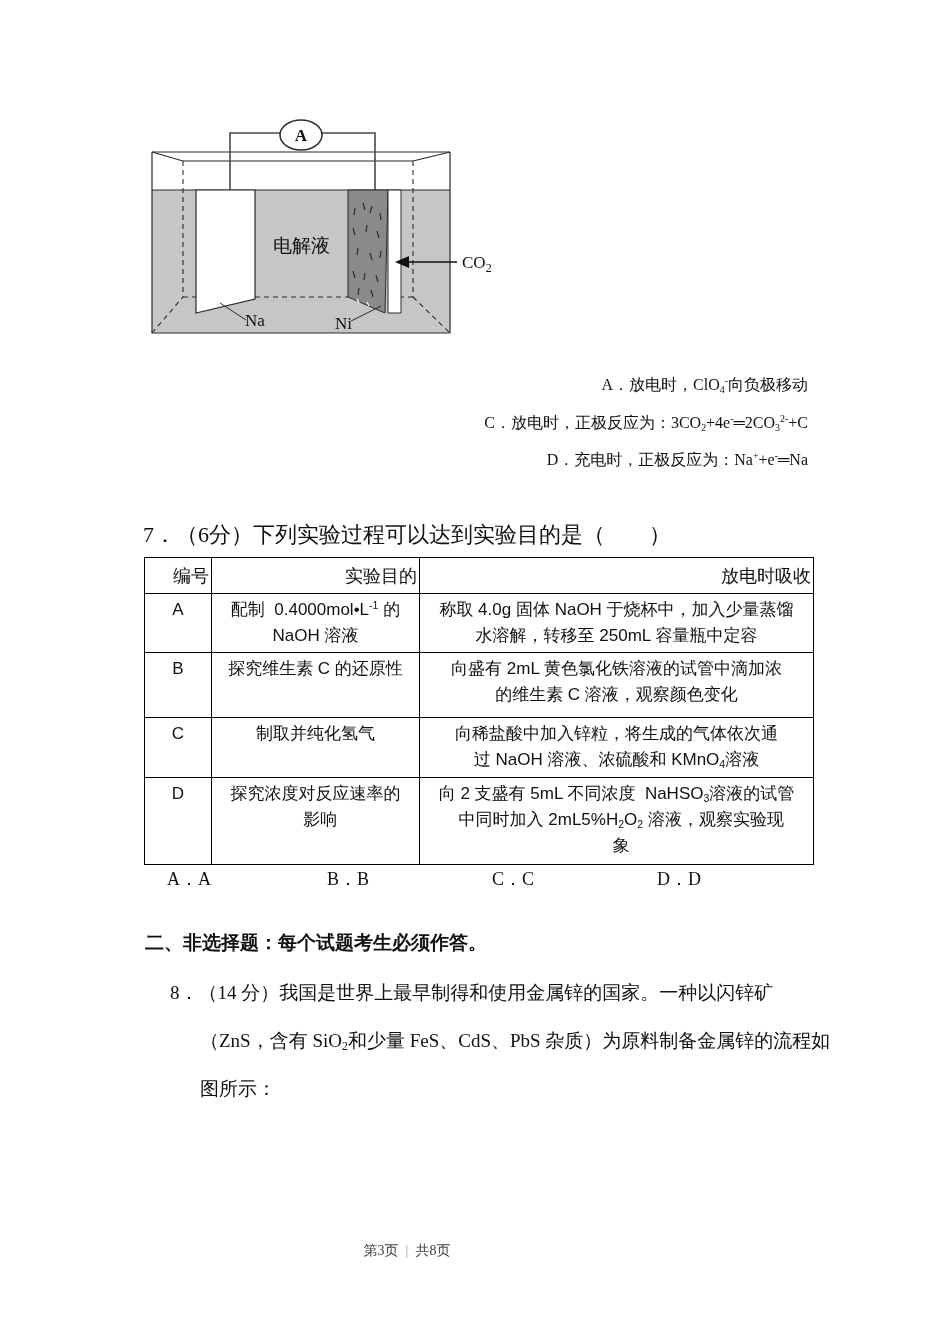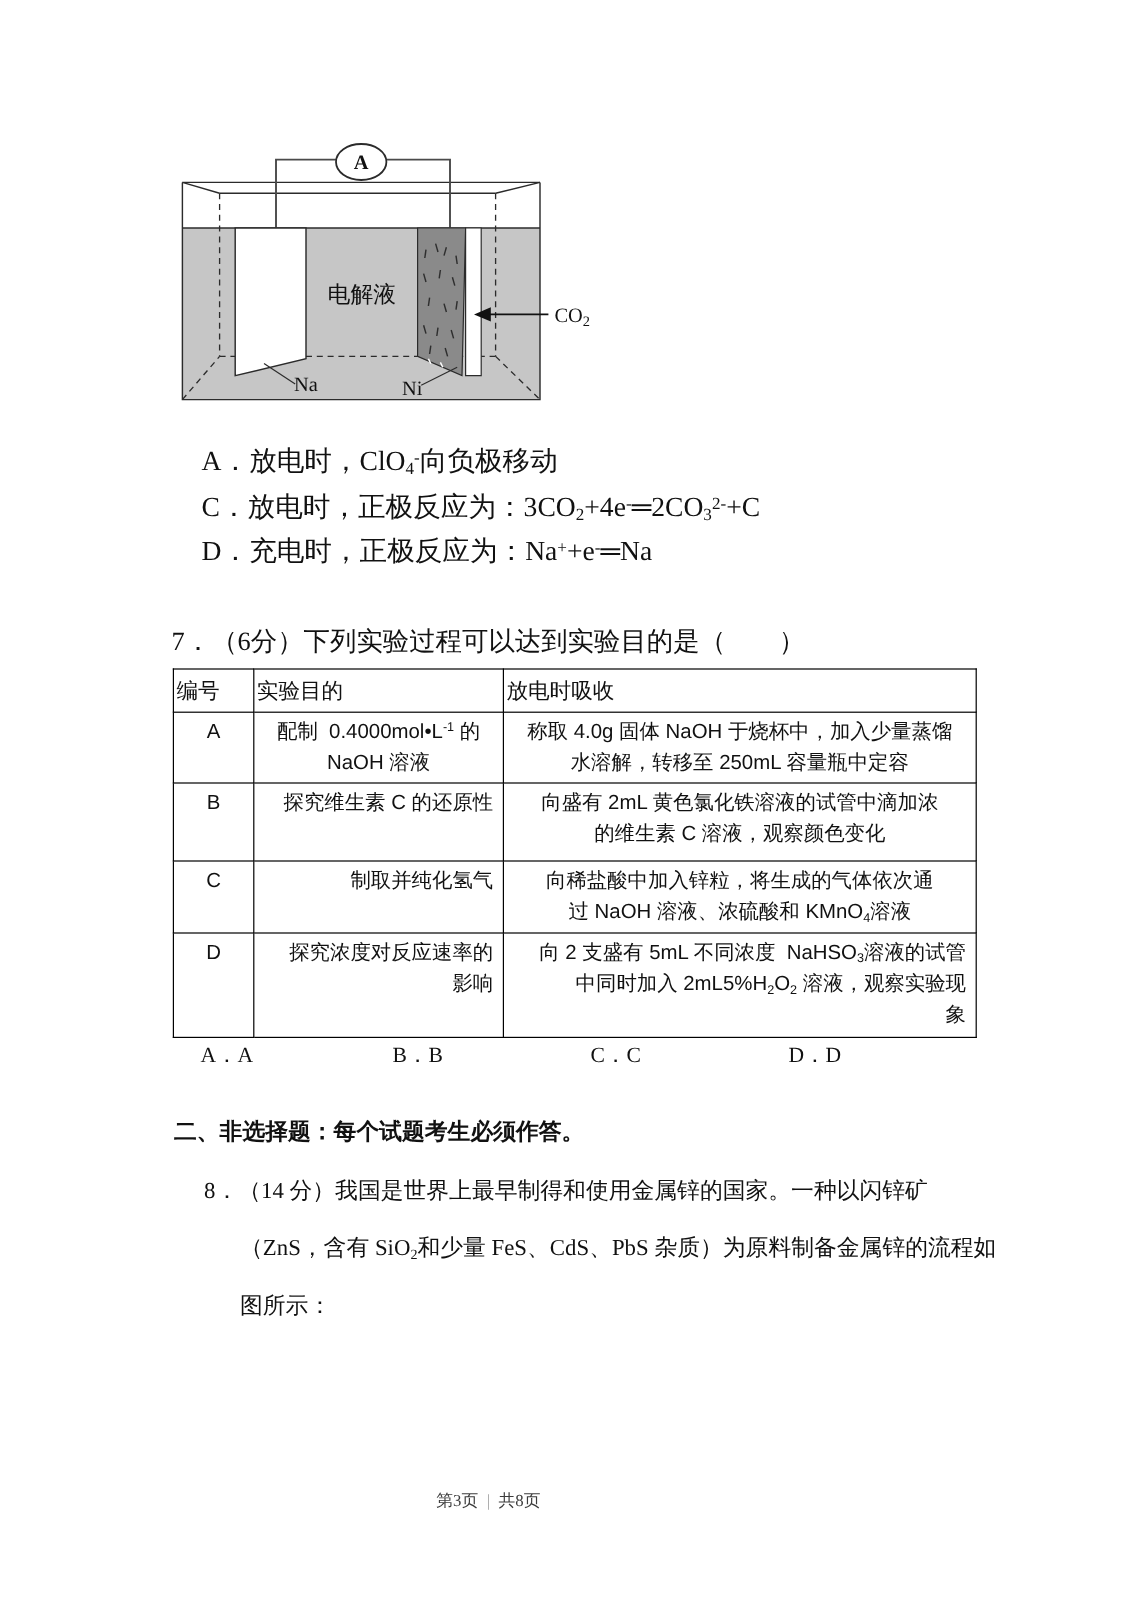--- a/index.html
+++ b/index.html
@@ -3,36 +3,36 @@
 <meta charset="utf-8">
 <style>
   html,body{margin:0;padding:0;background:#fff;}
   .page{position:relative;width:950px;height:1344px;background:#ffffff;overflow:hidden;
         font-family:"Liberation Serif","DejaVu Serif",serif;color:#111;}
   
   .figure{position:absolute;left:145px;top:113px;width:356px;height:232px;}
   .figure text{font-family:"Liberation Serif","DejaVu Serif",serif;fill:#111;}
   
   .options{position:absolute;left:168px;top:366px;width:640px;}
-  .option-line{height:37.6px;line-height:37.6px;font-size:23px;white-space:pre;}
+  .option-line{height:37.6px;line-height:37.6px;font-size:16px;white-space:pre;text-align:right;}
   sub{font-size:0.62em;vertical-align:-3px;line-height:0;}
   sup{font-size:0.62em;vertical-align:6px;line-height:0;}
   .fm sub,.fm sup{font-family:"Liberation Serif","DejaVu Serif","DejaVu Sans",serif;}
   
   .q7-line{position:absolute;left:143px;top:520px;font-size:22px;white-space:pre;}
   .q7-table{position:absolute;left:144px;top:557px;border-collapse:collapse;table-layout:fixed;
             font-family:"Liberation Sans","DejaVu Sans",sans-serif;}
   .q7-table th,.q7-table td{border:1px solid #000;padding:3px 8px;box-sizing:border-box;
             vertical-align:top;font-weight:normal;}
   .q7-table th{font-family:Liberation Sans, sans-serif;font-size:18px;
-            text-align:left;vertical-align:middle;padding:2px;}
+            text-align:right;vertical-align:middle;padding:2px;}
   .q7-table td{font-size:17px;line-height:26px;white-space:pre-wrap;}
   .cell-id{text-align:center;}
   .al-c{text-align:center;}
-  .al-l{text-align:right;}
+  .al-l{text-align:center;}
   .answers{position:absolute;left:0;top:867px;width:866px;height:24px;font-size:18px;text-align:right;}
   .answer-item{position:absolute;white-space:pre;}
   
   .section-heading{position:absolute;left:145px;top:930px;font-size:19px;font-weight:bold;
             font-family:"Liberation Sans","DejaVu Sans",sans-serif;}
   .q8{position:absolute;left:145px;top:969px;width:705px;font-size:19px;line-height:48px;
       white-space:pre-wrap;padding-left:30px;text-indent:-30px;box-sizing:content-box;margin-left:25px;}
   
   .footer{position:absolute;left:0;top:1242px;width:814px;text-align:center;font-size:14px;
       color:#3c3c3c;font-family:"Liberation Serif","DejaVu Serif",serif;}

